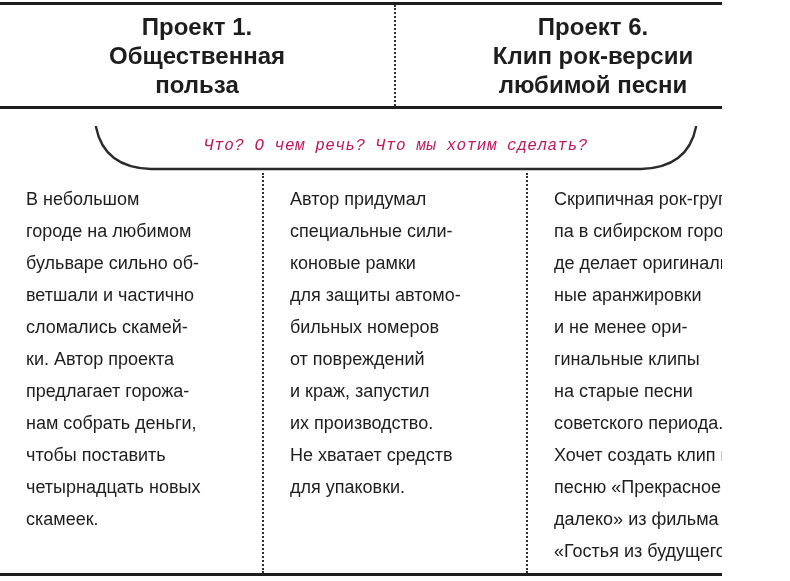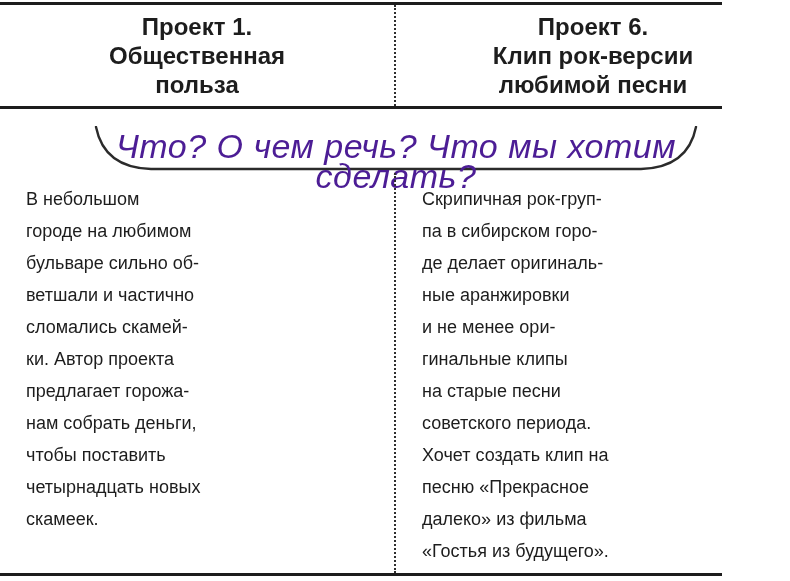--- a/index.html
+++ b/index.html
@@ -55,25 +55,25 @@
     position: absolute;
     left: 0;
     top: 0;
   }
   .banner-text {
     position: absolute;
     left: 0;
     top: 5px;
     width: 100%;
     text-align: center;
-    font-family: Liberation Sans, sans-serif;
+    font-family: Liberation Mono, monospace;
     font-style: italic;
-    font-size: 34px;
+    font-size: 16px;
     line-height: 30px;
-    color: #4c1d95;
+    color: #be185d;
     letter-spacing: 0.5px;
   }
 
   
   .body-row {
     position: absolute;
     left: 0;
     top: 173px;
     width: 790px;
     height: 400px;
@@ -131,20 +131,32 @@
 бульваре сильно об-
 ветшали и частично
 сломались скамей-
 ки. Автор проекта
 предлагает горожа-
 нам собрать деньги,
 чтобы поставить
 четырнадцать новых
 скамеек.</div>
     </div>
+    <div class="body-cell divided">
+      <div class="cell-text">Автор придумал
+специальные сили-
+коновые рамки
+для защиты автомо-
+бильных номеров
+от повреждений
+и краж, запустил
+их производство.
+Не хватает средств
+для упаковки.</div>
+    </div>
     <div class="body-cell">
       <div class="cell-text">Скрипичная рок-груп-
 па в сибирском горо-
 де делает оригиналь-
 ные аранжировки
 и не менее ори-
 гинальные клипы
 на старые песни
 советского периода.
 Хочет создать клип на

